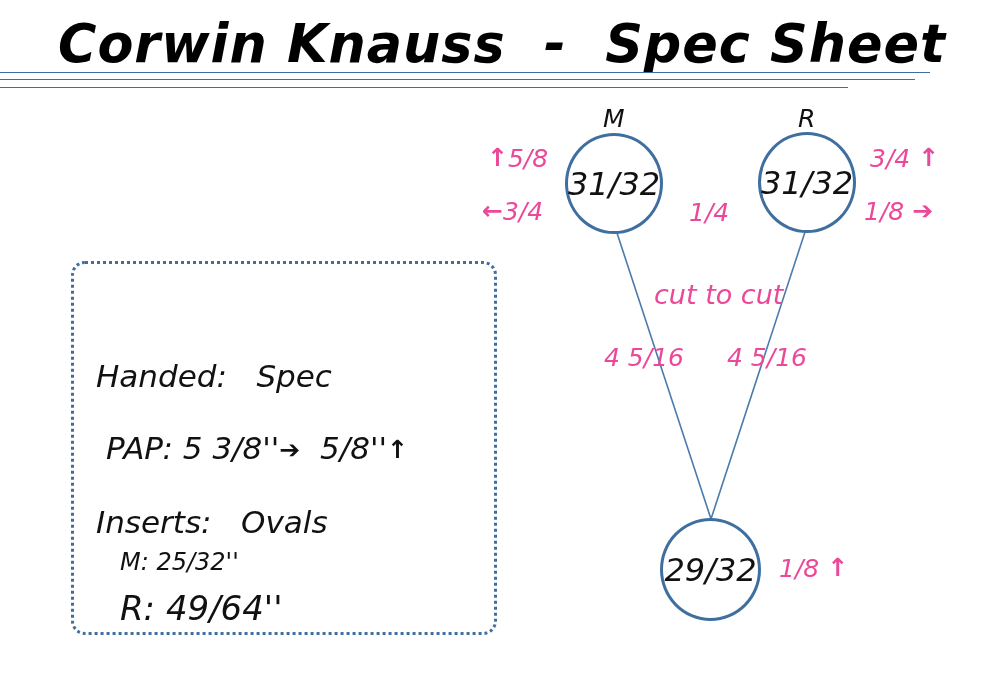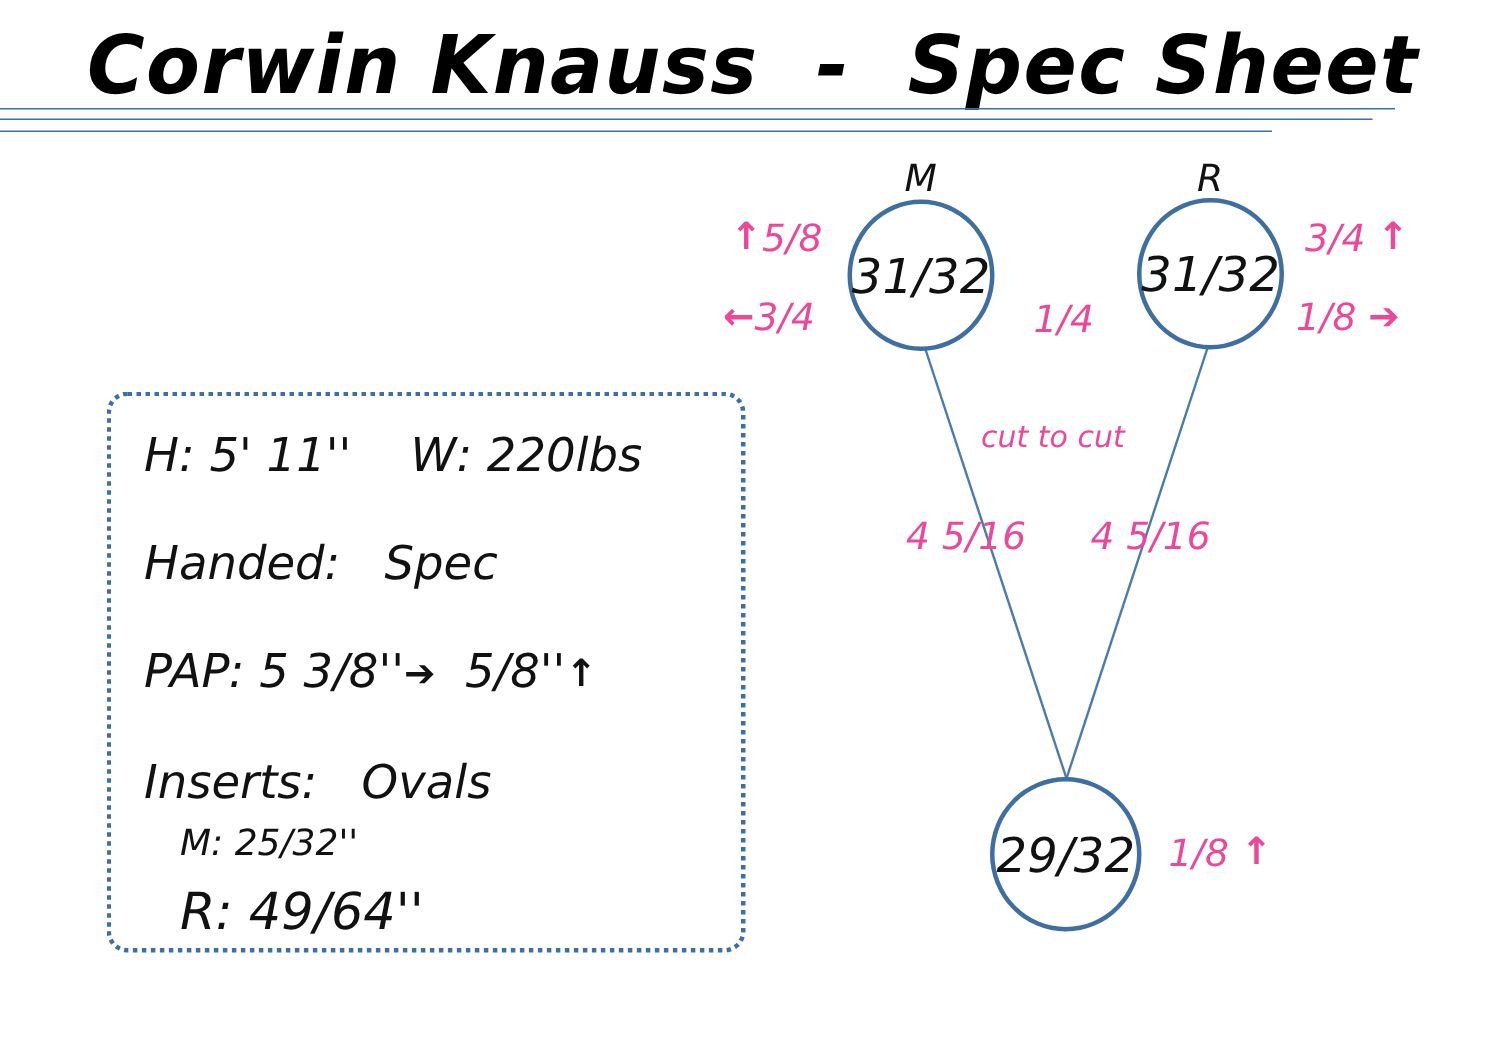--- a/index.html
+++ b/index.html
@@ -63,21 +63,21 @@
     position: absolute;
     white-space: pre;
     font-family: "DejaVu Sans", sans-serif;
     font-style: italic;
     font-size: 31px;
     color: #111111;
     letter-spacing: 0px;
   }
   #spec-hw      { left: 22px;  top: 22px;  }
   #spec-handed  { left: 22px;  top: 94px;  }
-  #spec-pap     { left: 22px;  top: 166px; }
+  #spec-pap     { left: 32px;  top: 166px; }
   #spec-inserts { left: 22px;  top: 240px; }
   #spec-mid     { left: 46px;  top: 284px; font-size: 24px; }
   #spec-ring    { left: 46px;  top: 324px; font-size: 34px; }
   .arrow-glyph {
     font-family: "DejaVu Sans", sans-serif;
     font-style: normal;
     font-weight: 700;
     font-size: 25px;
     display: inline-block;
     vertical-align: 1px;
@@ -129,37 +129,36 @@
     font-style: italic;
     font-size: 25px;
     color: #ec4899;
     white-space: pre;
   }
   #dim-m-up    { left: 487px; top: 143px; }
   #dim-m-left  { left: 482px; top: 196px; }
   #dim-gap     { left: 689px; top: 170px; margin-top: 28px; }
   #dim-r-up    { left: 870px; top: 143px; }
   #dim-r-right { left: 864px; top: 196px; }
-  #dim-cut     { left: 654px; top: 279px; font-size: 20px; }
+  #dim-cut     { left: 654px; top: 279px; font-size: 27px; }
   #dim-left-c  { left: 604px; top: 343px; }
   #dim-right-c { left: 727px; top: 343px; }
   #dim-th      { left: 779px; top: 553px; }
 </style>
 </head>
 <body>
 
 <div id="title-area">
   <div id="page-title">Corwin Knauss  -  Spec Sheet</div>
   <div class="rule" id="rule-1"></div>
   <div class="rule" id="rule-2"></div>
   <div class="rule" id="rule-3"></div>
 </div>
 
 <div id="spec-panel">
-  <div class="spec-line" id="spec-hw">H: 5' 11''    W: 220lbs</div>
 
   <div class="spec-line" id="spec-handed">Handed:   Spec</div>
 
   <div class="spec-line" id="spec-pap"><span>PAP: 5 3/8''</span><span class="arrow-glyph">➔</span><span>  </span><span>5/8''</span><span class="arrow-glyph">↑</span></div>
 
   <div class="spec-line" id="spec-inserts">Inserts:   Ovals</div>
   <div class="spec-line" id="spec-mid">M: 25/32''</div>
   <div class="spec-line" id="spec-ring">R: 49/64''</div>
 </div>
 

